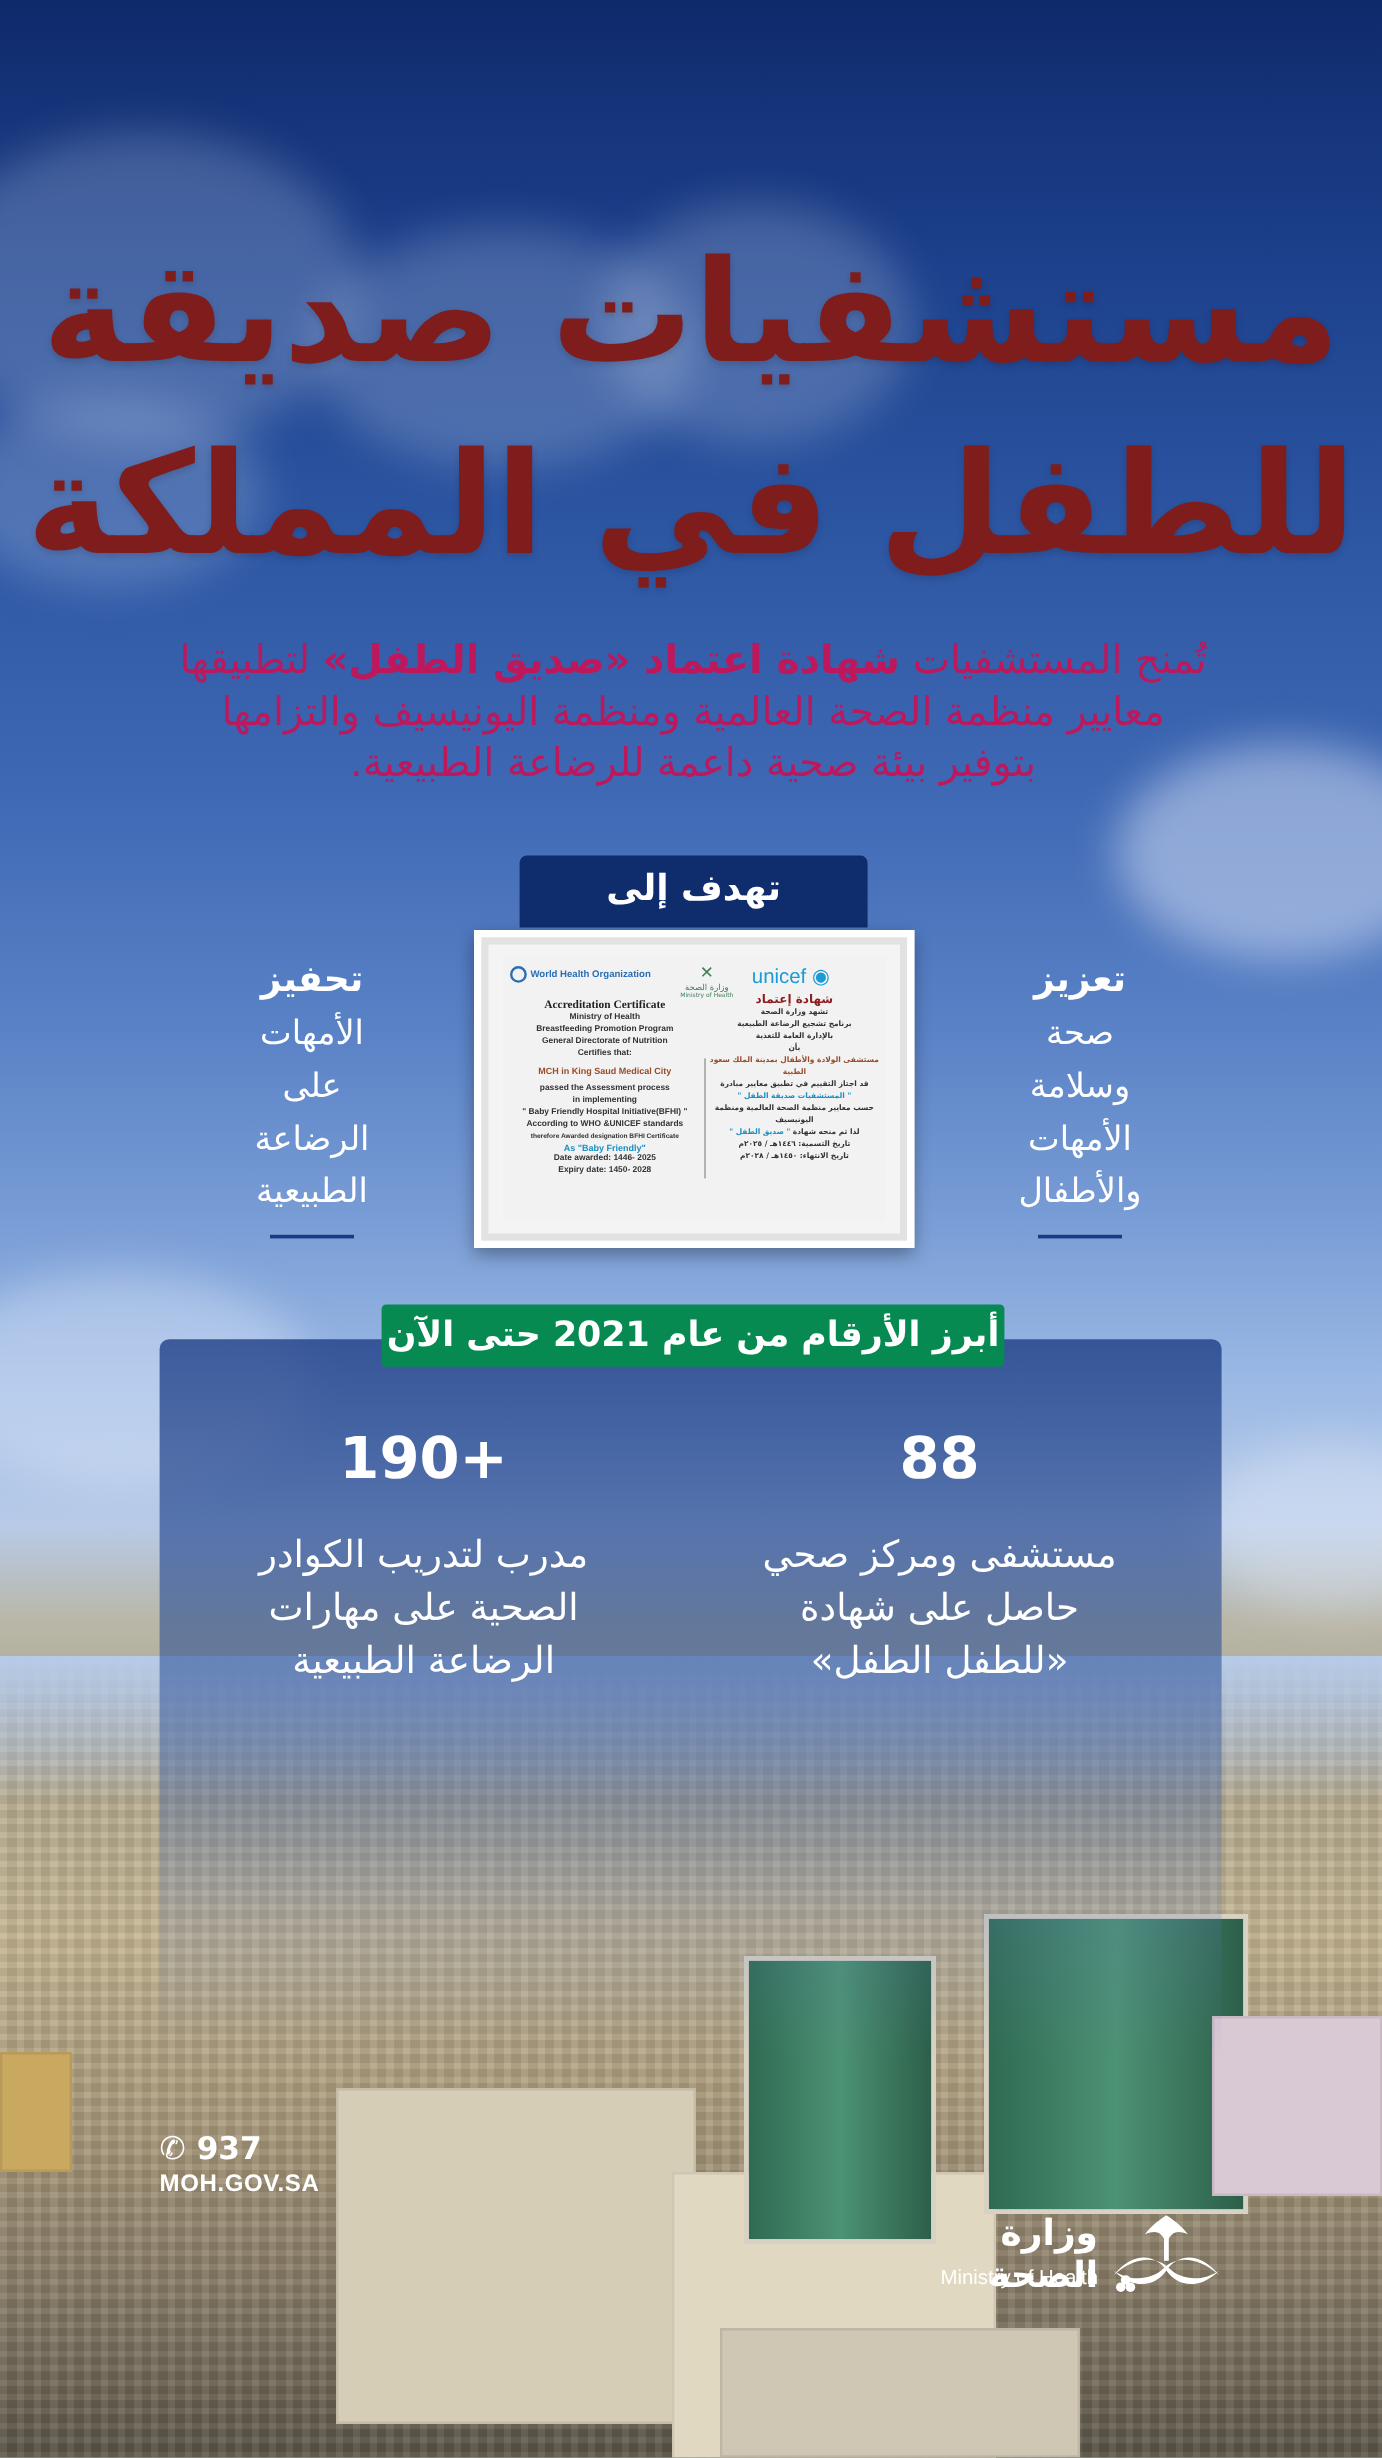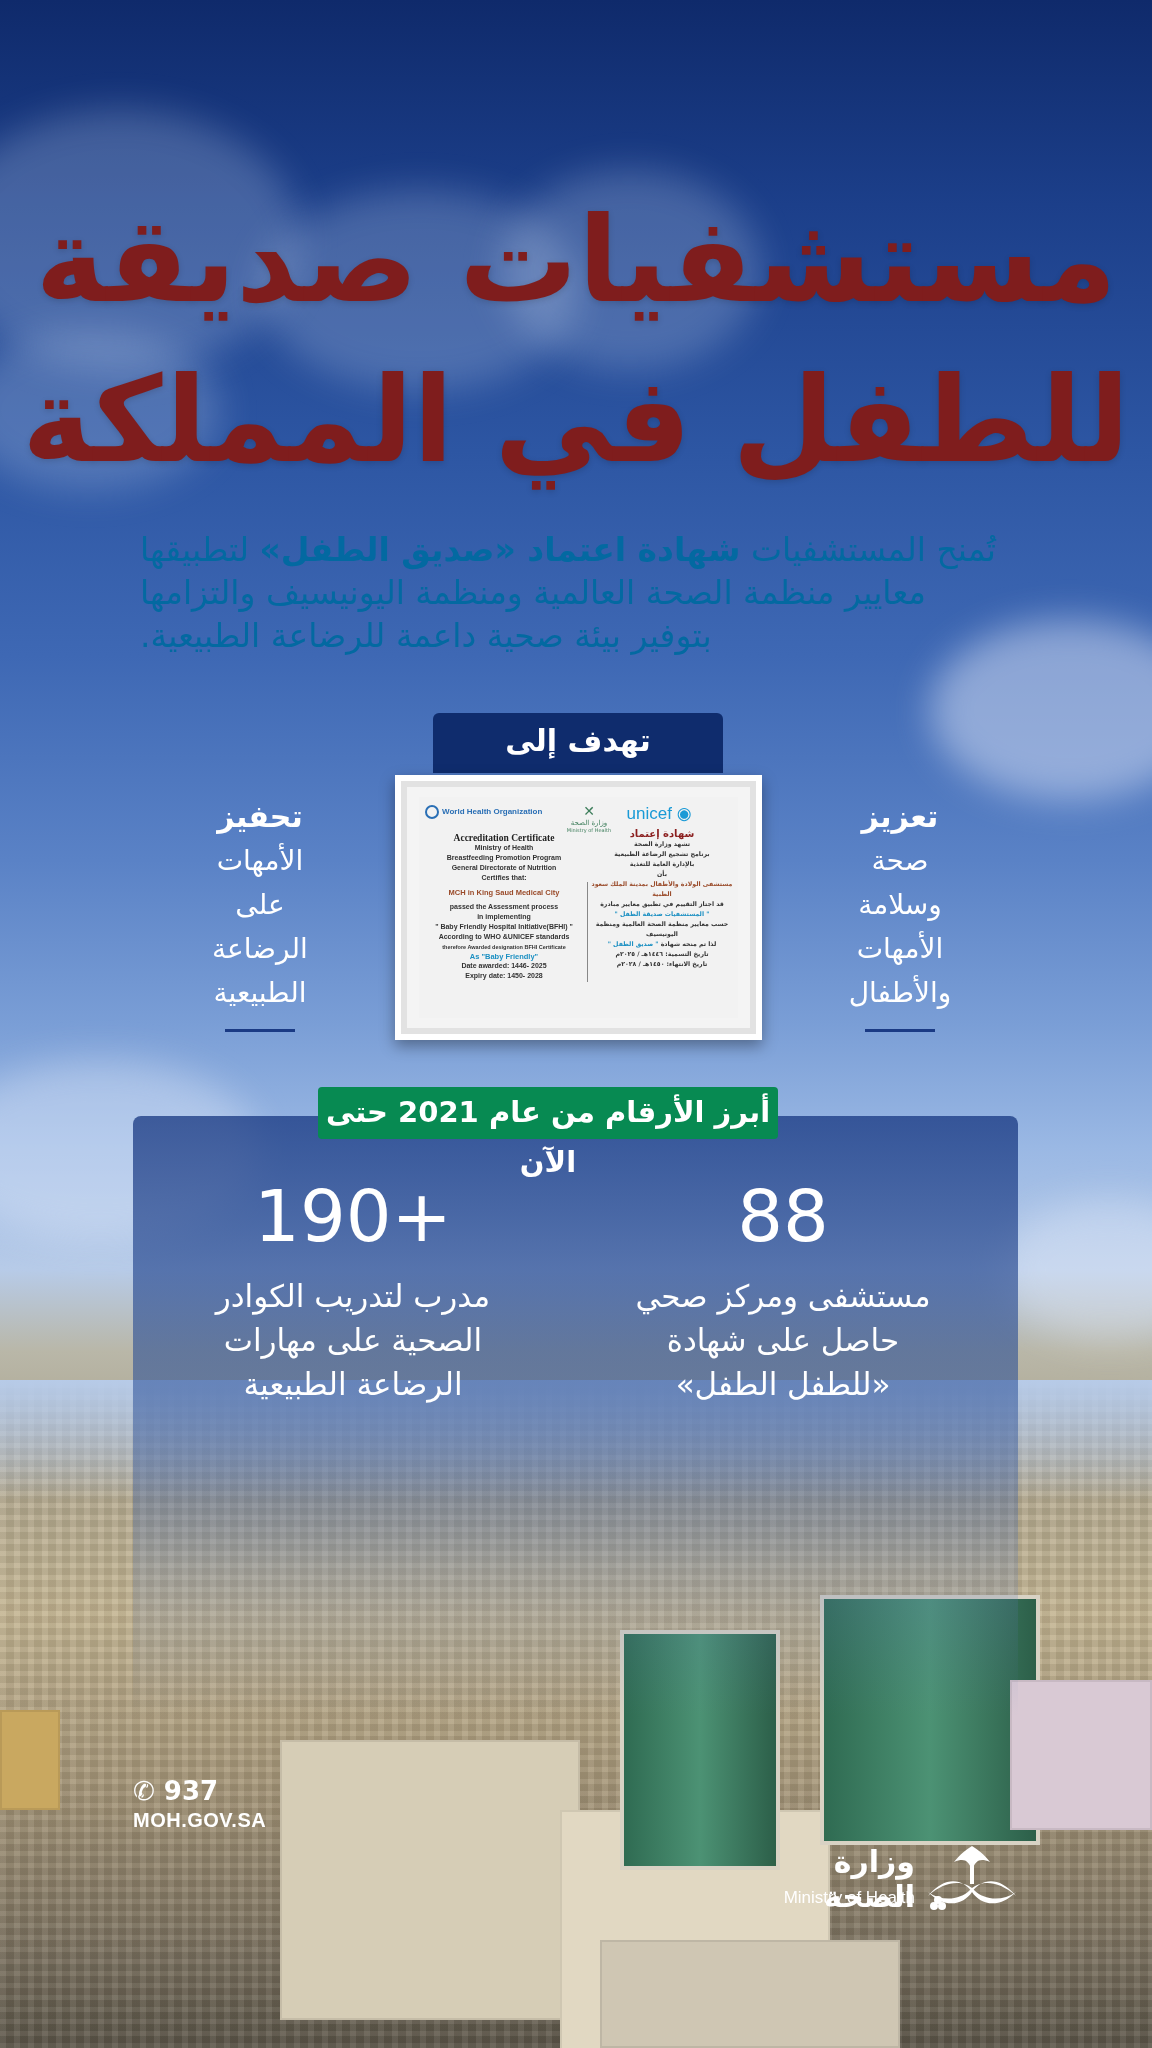--- a/index.html
+++ b/index.html
@@ -31,21 +31,21 @@
   .bldg { position: absolute; background: #d9cfb8; box-shadow: inset 0 0 0 2px rgba(0,0,0,0.08); }
 
   .title {
     position: absolute; left: 0; top: 180px; width: 1152px; text-align: center;
     direction: rtl; font-family: "DejaVu Sans", sans-serif; font-weight: bold;
     font-size: 118px; line-height: 160px; color: #7f1d1d;
     text-shadow: 0 2px 6px rgba(0,0,0,0.15);
   }
   .subtitle {
     position: absolute; left: 140px; top: 528px; width: 875px; direction: rtl;
-    text-align: left; font-size: 33px; line-height: 43px; color: #0369a1;
+    text-align: center; font-size: 33px; line-height: 43px; color: #be185d;
   }
   .subtitle b { font-weight: bold; }
 
   .aim-badge {
     position: absolute; left: 433px; top: 713px; width: 290px; height: 60px;
     background: #0f2c6d; border-radius: 6px 6px 0 0; text-align: center;
     font-weight: bold; font-size: 30px; line-height: 56px; direction: rtl;
   }
   .cert-frame {
     position: absolute; left: 395px; top: 775px; width: 367px; height: 265px;
@@ -70,32 +70,32 @@
   .cert-ar-line { font-size: 6.2px; line-height: 10px; color: #333; font-weight: bold; }
   .cert-ar-line.brown { color: #9a4b2a; }
   .cert-ar-line.teal { color: #1a8fc2; }
 
   .side { position: absolute; direction: rtl; text-align: center; width: 220px; }
   .side-head { font-weight: bold; font-size: 30px; line-height: 44px; }
   .side-line { font-size: 28px; line-height: 44px; letter-spacing: 0; }
   .side-rule { width: 70px; height: 3px; background: #1a3a84; margin: 14px auto 0; }
 
   .stats-badge {
-    position: absolute; left: 318px; top: 1087px; width: 460px; height: 52px;
+    position: absolute; left: 318px; top: 1087px; width: 519px; height: 52px;
     background: #078a52; border-radius: 4px; text-align: center; direction: rtl;
     font-weight: bold; font-size: 29px; line-height: 50px; z-index: 3;
   }
   .stats-panel {
     position: absolute; left: 133px; top: 1116px; width: 885px; height: 600px;
     border-radius: 8px 8px 0 0;
     background: linear-gradient(180deg, rgba(22,54,128,0.75) 0%, rgba(38,76,150,0.55) 45%, rgba(90,120,180,0.25) 75%, rgba(120,140,180,0) 100%);
     z-index: 2;
   }
   .stat { position: absolute; top: 60px; width: 380px; text-align: center; direction: rtl; }
-  .stat-num { font-weight: normal; font-size: 72px; line-height: 80px; direction: ltr; }
+  .stat-num { font-weight: bold; font-size: 48px; line-height: 80px; direction: ltr; }
   .stat-desc { font-size: 31px; line-height: 44px; margin-top: 18px; }
 
   .contact { position: absolute; left: 133px; top: 1775px; z-index: 4; font-weight: bold; }
   .contact .phone { font-size: 26px; line-height: 32px; }
   .contact .url { font-size: 20px; line-height: 26px; font-family: "Liberation Sans", sans-serif; letter-spacing: 0.5px; }
   .moh-logo { position: absolute; left: 740px; top: 1840px; width: 285px; height: 80px; z-index: 4; }
   .moh-logo .ar { position: absolute; right: 110px; top: 4px; font-size: 30px; direction: rtl; font-weight: bold; }
   .moh-logo .en { position: absolute; right: 110px; top: 48px; font-size: 17px; font-family: "Liberation Sans", sans-serif; }
   .moh-logo .emblem { position: absolute; right: 0; top: 0; width: 105px; height: 80px; }
 </style>

